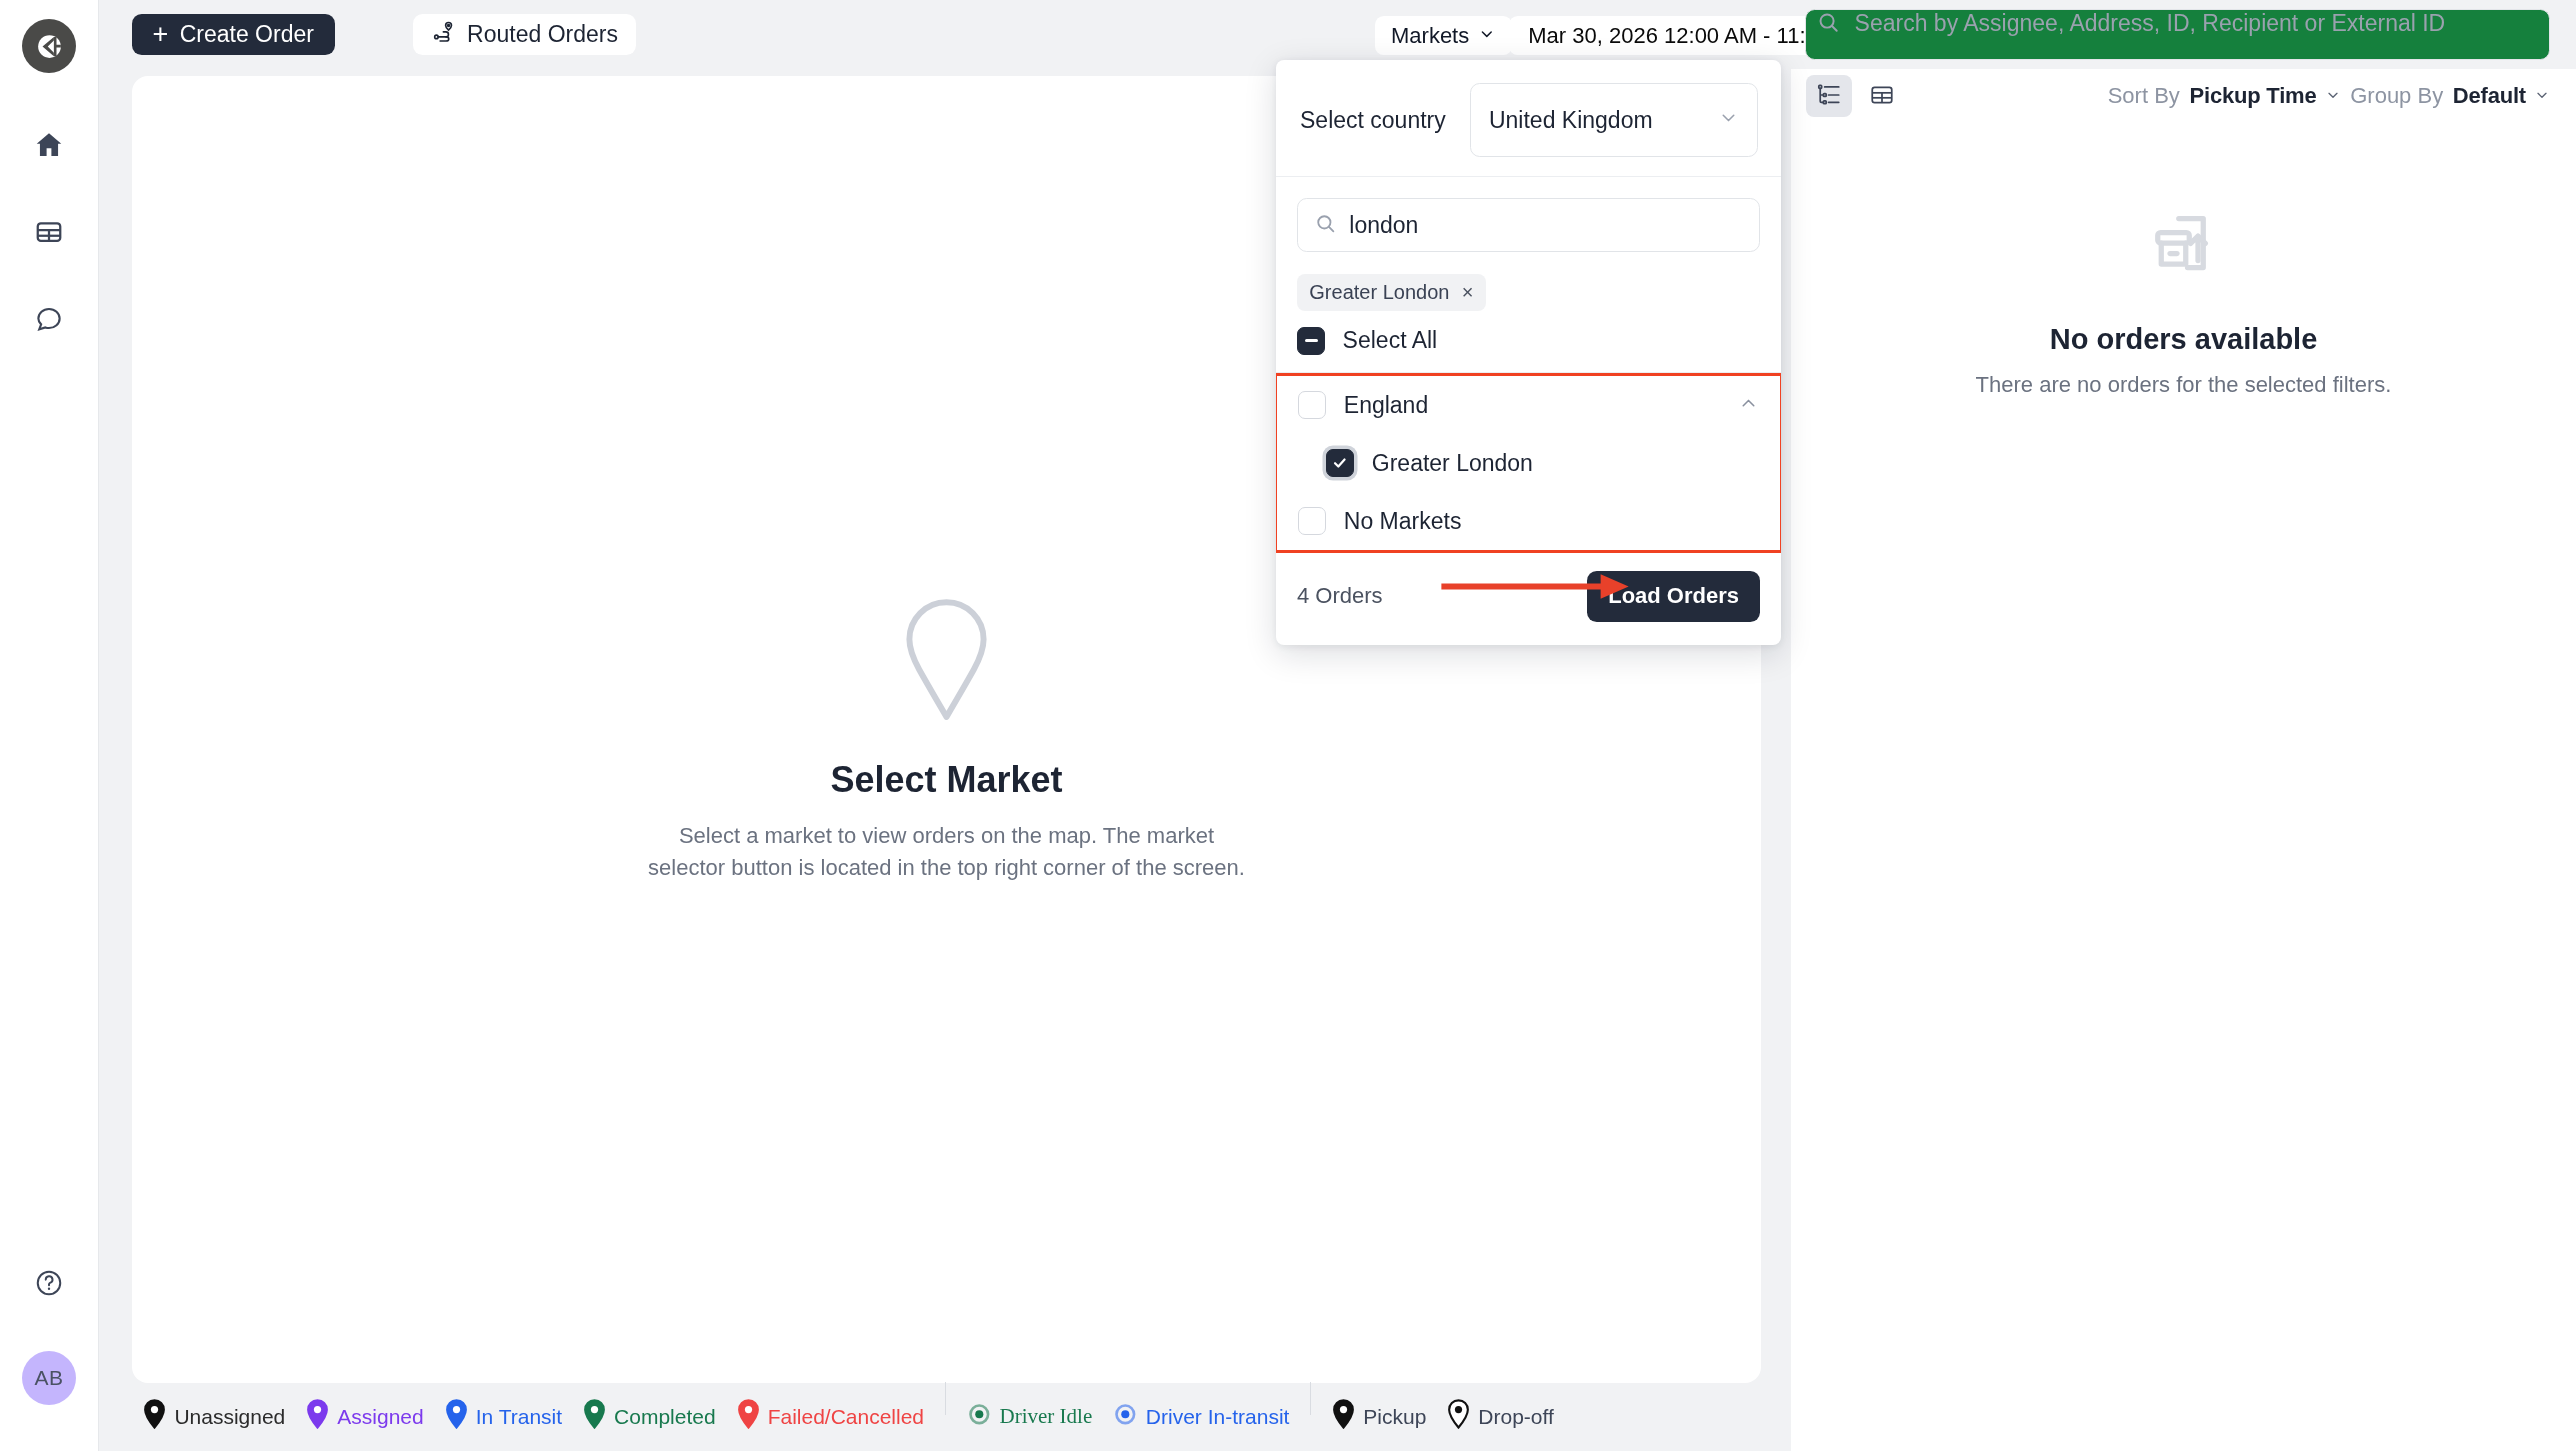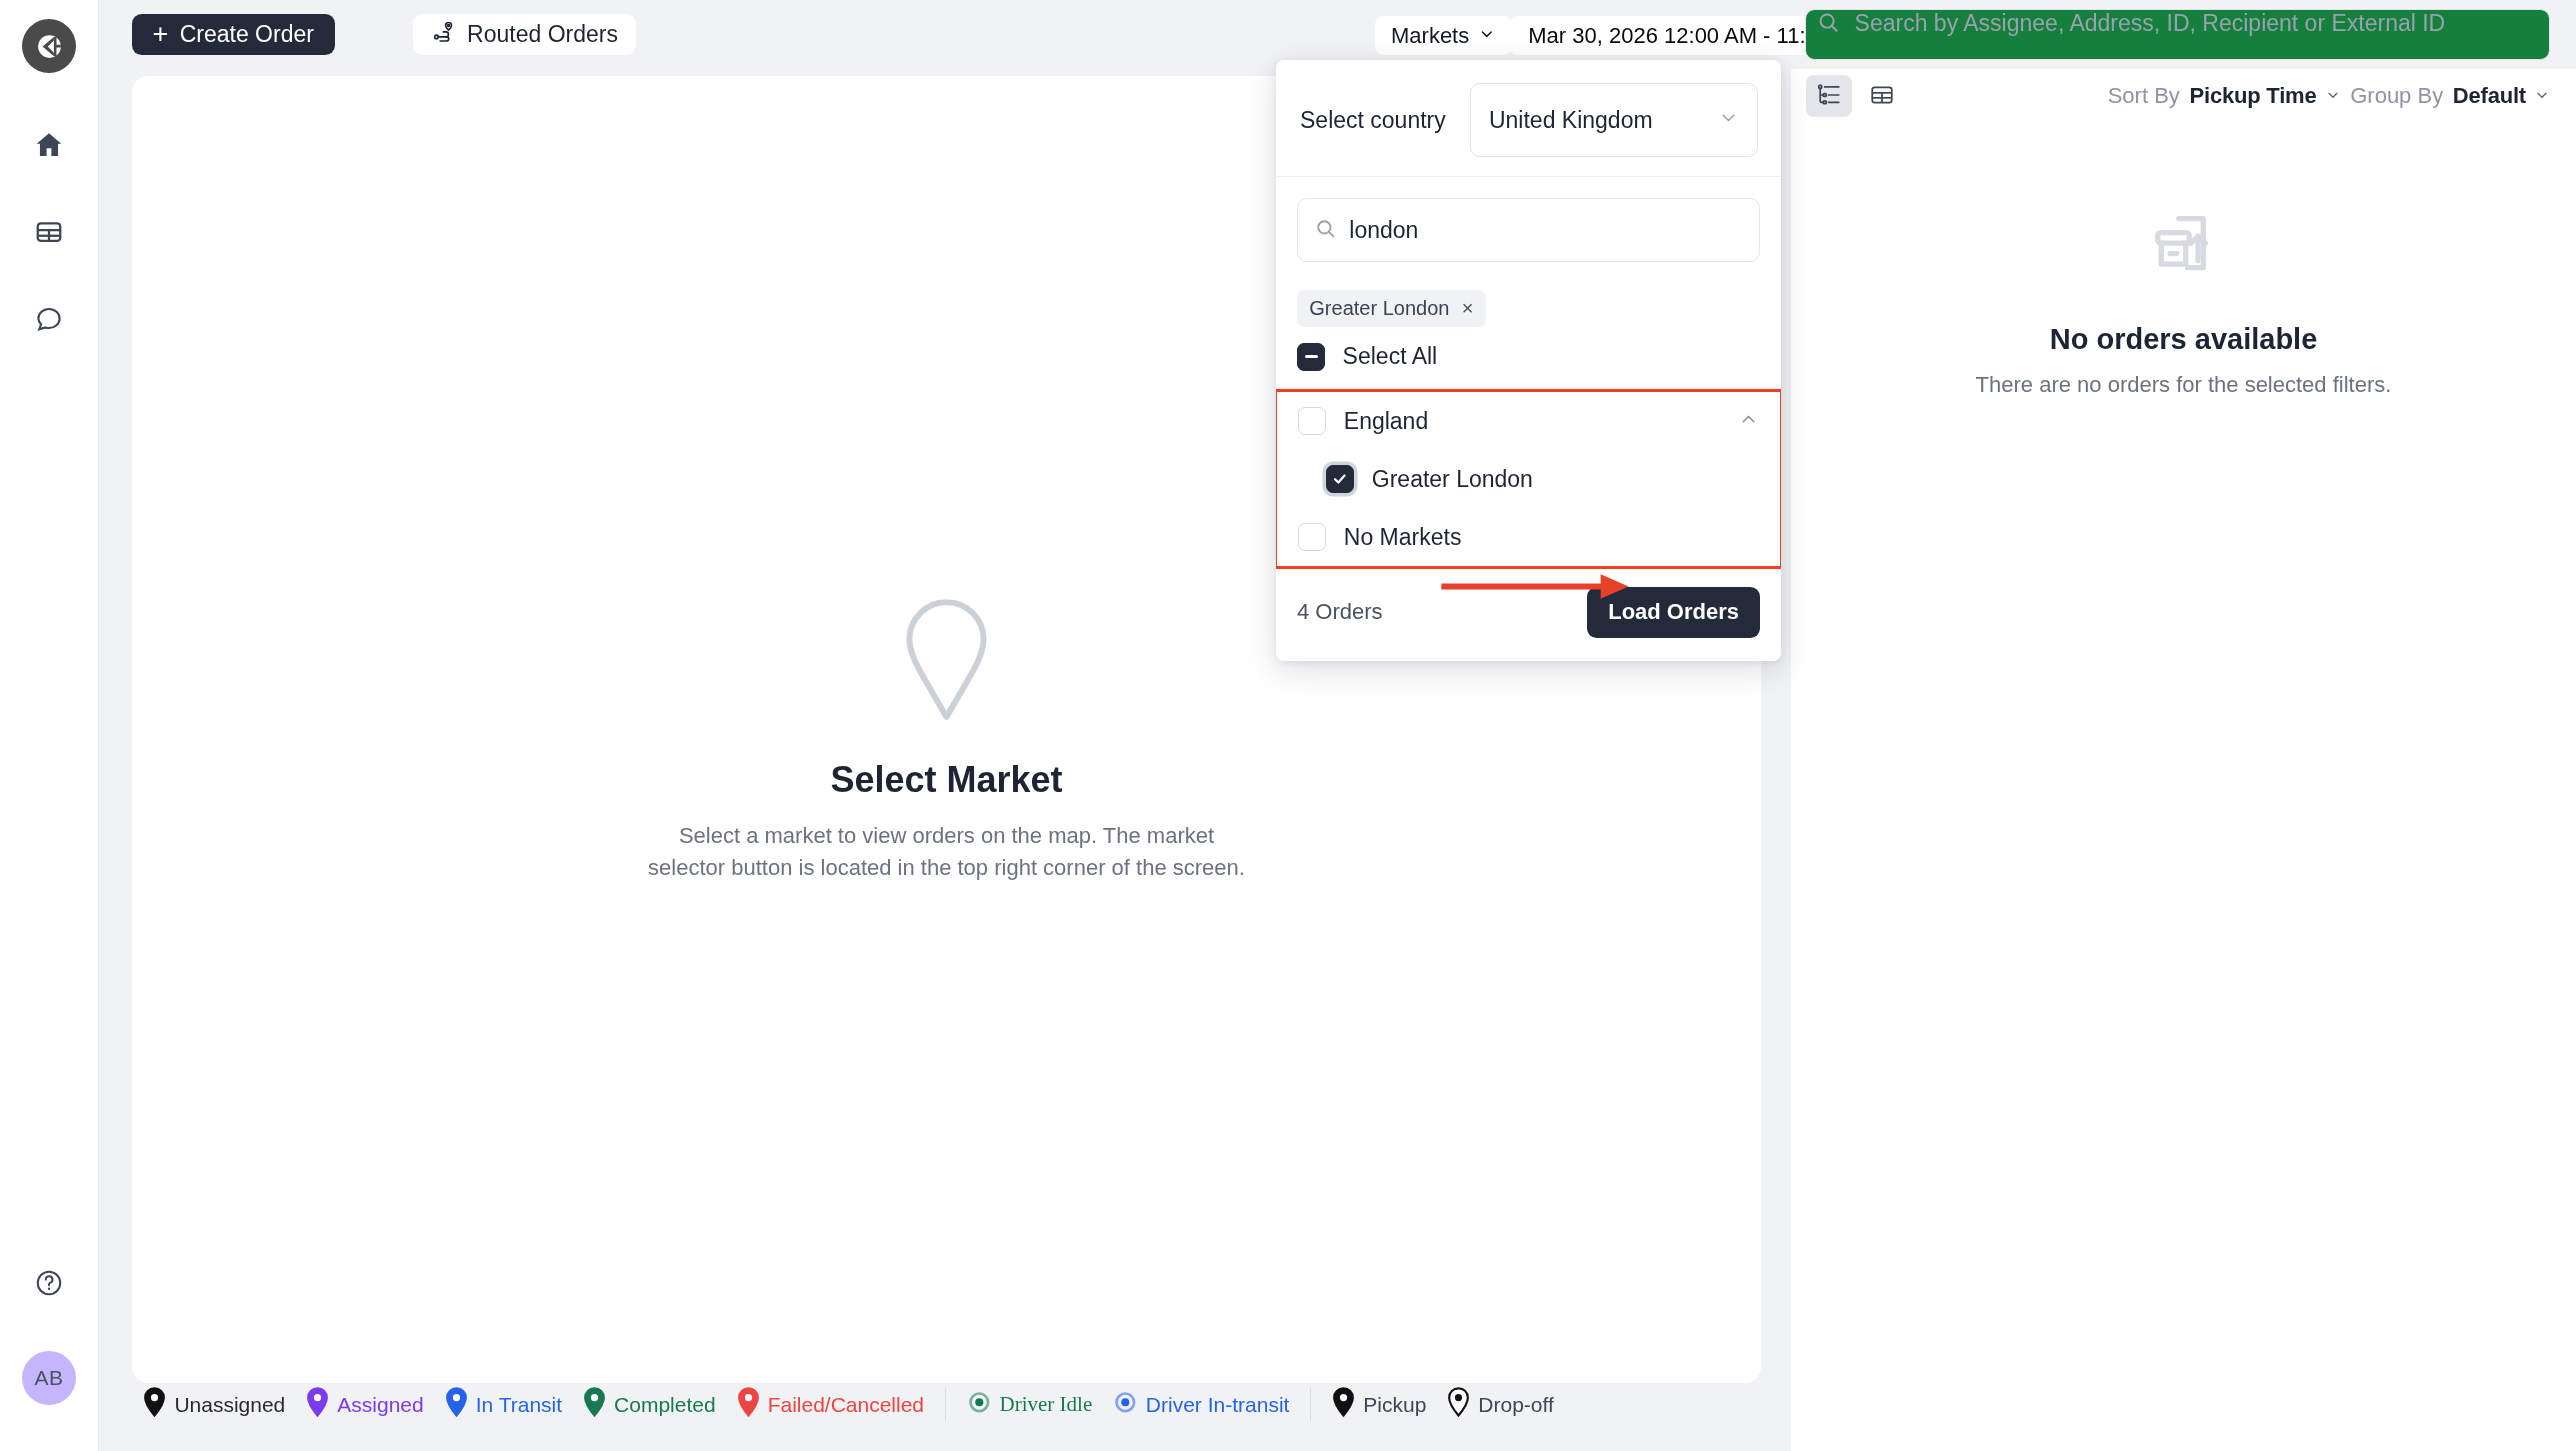--- a/index.html
+++ b/index.html
@@ -112,22 +112,22 @@
     display: flex; flex-direction: column; align-items: center;
   }
   #map-empty .me-title { margin-top: 32px; font-size: 36px; font-weight: 700; color: #1d2433; }
   #map-empty .me-sub {
     margin-top: 19.3px; font-size: 22px; color: #6b7280; line-height: 1.42;
     text-align: center; width: 615px;
   }
 
   
   #legend {
-    position: absolute; left: 132px; bottom: 12px; width: 1629px; height: 69px;
-    display: flex; align-items: center; gap: 21px; padding-left: 11.4px;
+    position: absolute; left: 132px; bottom: 0; width: 1629px; height: 69px;
+    display: flex; gap: 21px; padding-left: 11.4px;
     z-index: 8;
   }
   .legend-item { display: flex; align-items: center; gap: 8px; font-size: 21px; white-space: nowrap; }
   .legend-sep { width: 0.9px; height: 33px; background: #d9dce1; }
 
   
   #markets-panel {
     position: absolute; left: 1276px; top: 60px; width: 505px;
     background: #ffffff; border-radius: 8px; z-index: 40;
     box-shadow: 0 8.8px 33px rgba(16,24,40,.14), 0 1.8px 7px rgba(16,24,40,.07);
@@ -139,21 +139,21 @@
   }
   #country-label { font-size: 23px; color: #1d2433; white-space: nowrap; }
   #country-select {
     flex: 1; height: 74px; border: 0.9px solid #e1e4e8; border-radius: 9.7px;
     display: flex; align-items: center; padding: 0 17.6px; cursor: pointer;
     font-size: 23px; color: #1d2433;
   }
   #country-select .chev { margin-left: auto; }
 
   #search-market-wrap {
-    margin: 21px 21px 8px 21px; height: 64px; border: 0.9px solid #e1e4e8;
+    margin: 21px 21px 2px 21px; height: 54px; border: 0.9px solid #e1e4e8;
     border-radius: 9.7px; display: flex; align-items: center; gap: 12.3px; padding: 0 16px;
   }
   #market-search-input {
     border: none; outline: none; background: transparent; flex: 1;
     font-size: 23px; color: #1d2433; font-family: "Liberation Sans", sans-serif;
   }
   #chips { padding: 19.3px 21px 0 21px; display: flex; flex-wrap: wrap; gap: 8.8px; }
   .chip {
     display: inline-flex; align-items: center; gap: 12.3px; background: #f1f2f4;
     border-radius: 8px; padding: 7px 12.3px; font-size: 20px; color: #3a4254; cursor: pointer;

